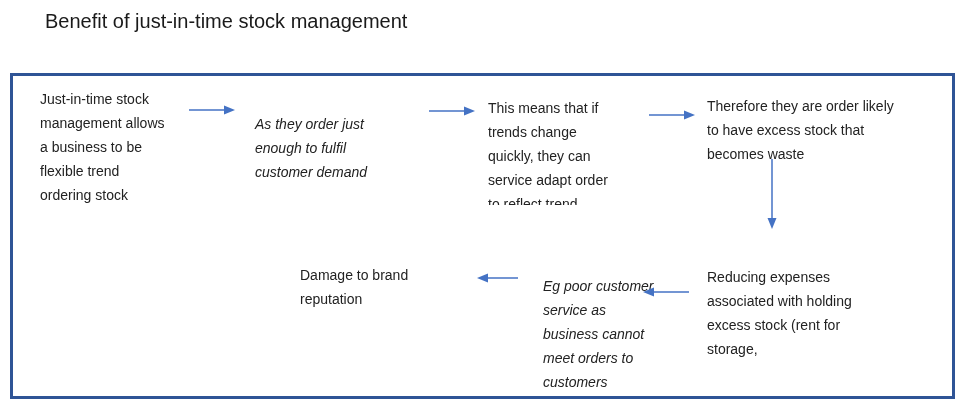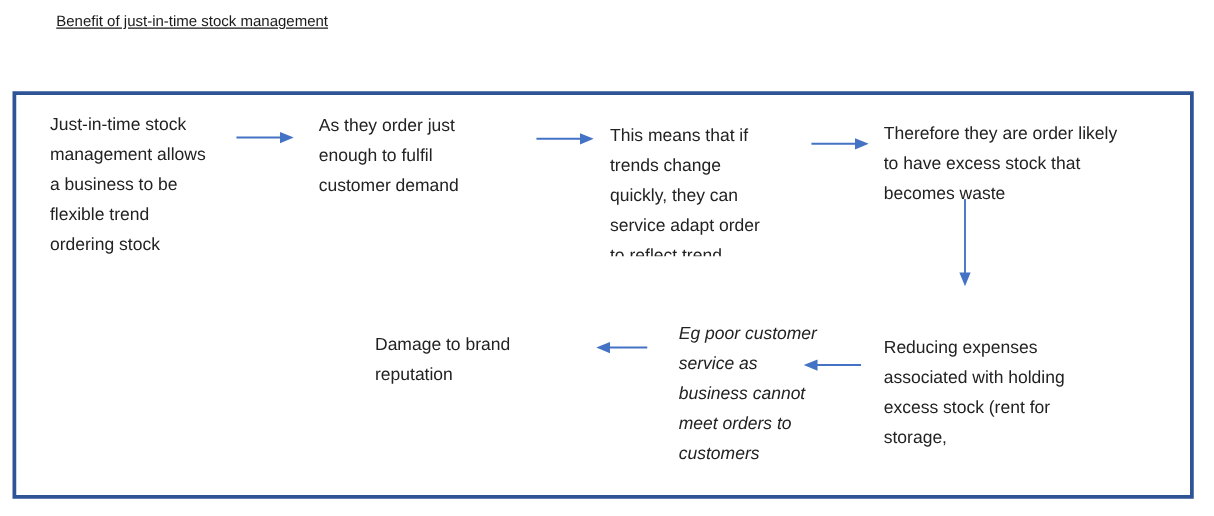--- a/index.html
+++ b/index.html
@@ -15,23 +15,22 @@
     height: 413px;
     background: var(--background);
     font-family: "Liberation Sans", sans-serif;
     color: var(--text);
     overflow: hidden;
   }
   .title {
     position: absolute;
     left: 45px;
     top: 10px;
-    font-size: 12px;
+    font-size: 20px;
     font-weight: 400;
-    text-decoration: underline;
     color: #1a1a1a;
     white-space: nowrap;
   }
   .frame {
     position: absolute;
     left: 10px;
     top: 73px;
     width: 945px;
     height: 326px;
     border: 3px solid var(--frame);
@@ -44,25 +43,25 @@
     white-space: pre-line;
     color: var(--text);
   }
   .node.italic { font-style: italic; }
   .node.clip { overflow: hidden; }
   .arrow { position: absolute; color: var(--arrow); }
   .arrow svg { display: block; }
 
   
   #node-1 { left: 40px;  top: 87px;  width: 180px; }
-  #node-2 { left: 255px; top: 88px;  width: 170px; }
+  #node-2 { left: 255px; top: 112px;  width: 170px; font-style: italic; }
   #node-3 { left: 488px; top: 96px;  width: 160px; height: 109px; }
   #node-4 { left: 707px; top: 94px;  width: 235px; }
   #node-5 { left: 707px; top: 265px; width: 190px; }
-  #node-6 { left: 543px; top: 254px; width: 140px; }
+  #node-6 { left: 543px; top: 274px; width: 140px; }
   #node-7 { left: 300px; top: 263px; width: 150px; }
 
   
   #arrow-1 { left: 189px; top: 104px; }
   #arrow-2 { left: 429px; top: 105px; }
   #arrow-3 { left: 649px; top: 109px; }
   #arrow-4 { left: 766px; top: 159px; }
   #arrow-5 { left: 643px; top: 286px; }
   #arrow-6 { left: 477px; top: 272px; }
 </style>

